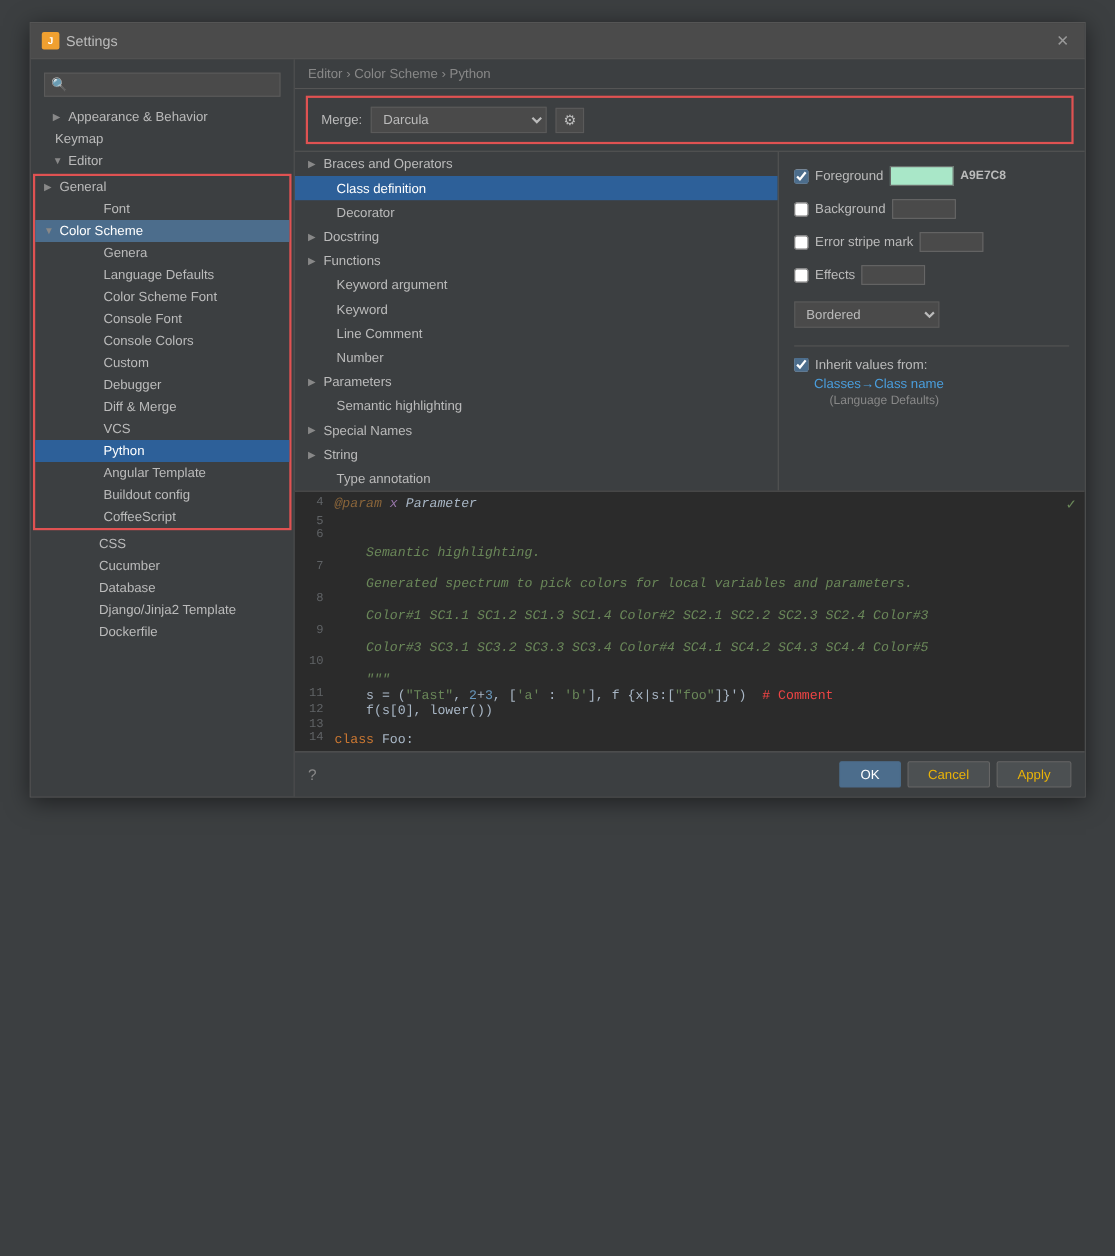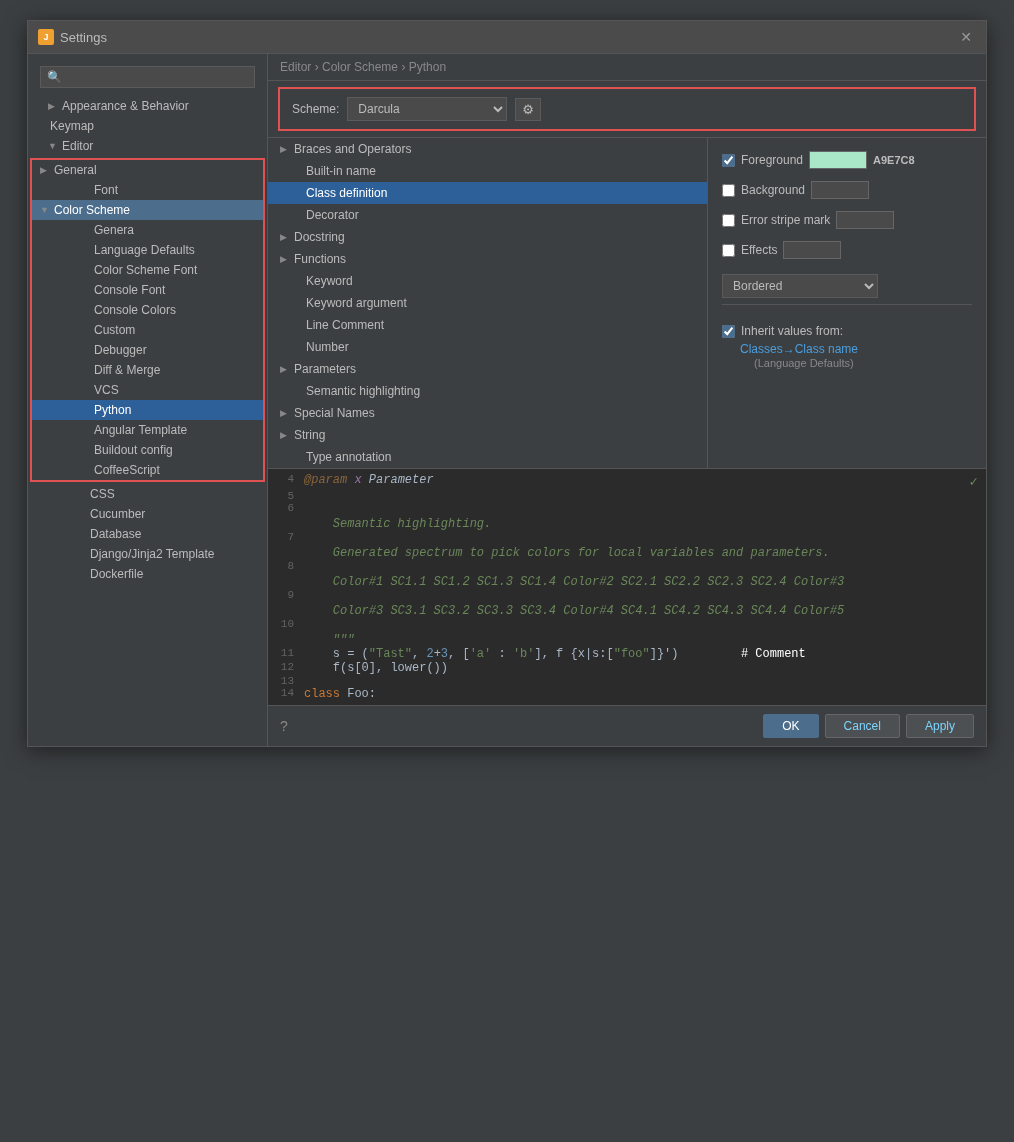--- a/index.html
+++ b/index.html
@@ -213,25 +213,26 @@
       align-items: center;
       gap: 6px;
     }
     .effects-select {
       background: #4a4a4a;
       border: 1px solid #5a5a5a;
       color: #bbb;
       padding: 3px 6px;
       font-size: 12px;
       outline: none;
-      width: 156px;
+      width: 132px;
     }
     .inherit-section {
+      margin-top: 10px;
       border-top: 1px solid #555;
-      padding-top: 16px;
+      padding-top: 6px;
     }
     .inherit-link {
       color: #4a9edd;
       cursor: pointer;
       font-size: 12px;
       text-decoration: none;
     }
     .inherit-sub {
       color: #888;
       font-size: 11px;
@@ -257,21 +258,21 @@
       text-align: right;
       padding-right: 10px;
       user-select: none;
       font-size: 11px;
     }
     .code-text { color: #a9b7c6; }
     .code-keyword { color: #cc7832; }
     .code-param-tag { color: #8a653a; font-style: italic; }
     .code-green { color: #6a8759; font-style: italic; margin-top: 15px; }
     .code-number { color: #6897bb; }
-    .code-comment { color: #ffffff; margin-left: 48px; }
+    .code-comment { color: #ef4444; }
     .code-string { color: #6a8759; }
     
     .bottom-bar {
       display: flex;
       align-items: center;
       justify-content: space-between;
       padding: 8px 12px;
       border-top: 1px solid #555;
       background: #3c3f41;
     }
@@ -283,21 +284,21 @@
       border: none;
     }
     .btn-group {
       display: flex;
       gap: 6px;
     }
     .btn {
       padding: 4px 18px;
       border: 1px solid #666;
       background: #4c5052;
-      color: #7dd3fc;
+      color: #eab308;
       cursor: pointer;
       font-size: 12px;
       border-radius: 2px;
     }
     .btn-primary {
       background: #4c6d8c;
       border-color: #4c6d8c;
       color: #fff;
     }
     input[type="checkbox"] {
@@ -430,64 +431,60 @@
       </div>
     </div>
 
     <div class="main">
 
       <div class="breadcrumb">
         <span>Editor  ›  Color Scheme  ›  Python</span>
       </div>
 
       <div class="scheme-bar">
-        <span class="scheme-label">Scheme:</span>
+        <span class="scheme-label">Merge:</span>
         <select class="scheme-select">
           <option>Darcula</option>
           <option>Default</option>
           <option>High Contrast</option>
           <option>Monokai</option>
         </select>
         <button class="gear-btn">⚙</button>
       </div>
 
       <div class="split-area">
 
         <div class="color-list">
           <div class="color-item">
             <span class="arrow">▶</span>
             <span>Braces and Operators</span>
           </div>
-          <div class="color-item color-item-indent1">
-            <span class="arrow"> </span>
-            <span>Built-in name</span>
-          </div>
           <div class="color-item color-item-indent1 selected">
             <span class="arrow"> </span>
             <span>Class definition</span>
           </div>
           <div class="color-item color-item-indent1">
             <span class="arrow"> </span>
             <span>Decorator</span>
           </div>
           <div class="color-item">
             <span class="arrow">▶</span>
             <span>Docstring</span>
           </div>
           <div class="color-item">
             <span class="arrow">▶</span>
             <span>Functions</span>
           </div>
           <div class="color-item color-item-indent1">
             <span class="arrow"> </span>
+            <span>Keyword argument</span>
+          </div>
+          <div class="color-item color-item-indent1">
+            <span class="arrow"> </span>
             <span>Keyword</span>
-          </div>
-          <div class="color-item color-item-indent1">
-            <span class="arrow"> </span>
-            <span>Keyword argument</span>
           </div>
           <div class="color-item color-item-indent1">
             <span class="arrow"> </span>
             <span>Line Comment</span>
           </div>
           <div class="color-item color-item-indent1">
             <span class="arrow"> </span>
             <span>Number</span>
           </div>
           <div class="color-item">

